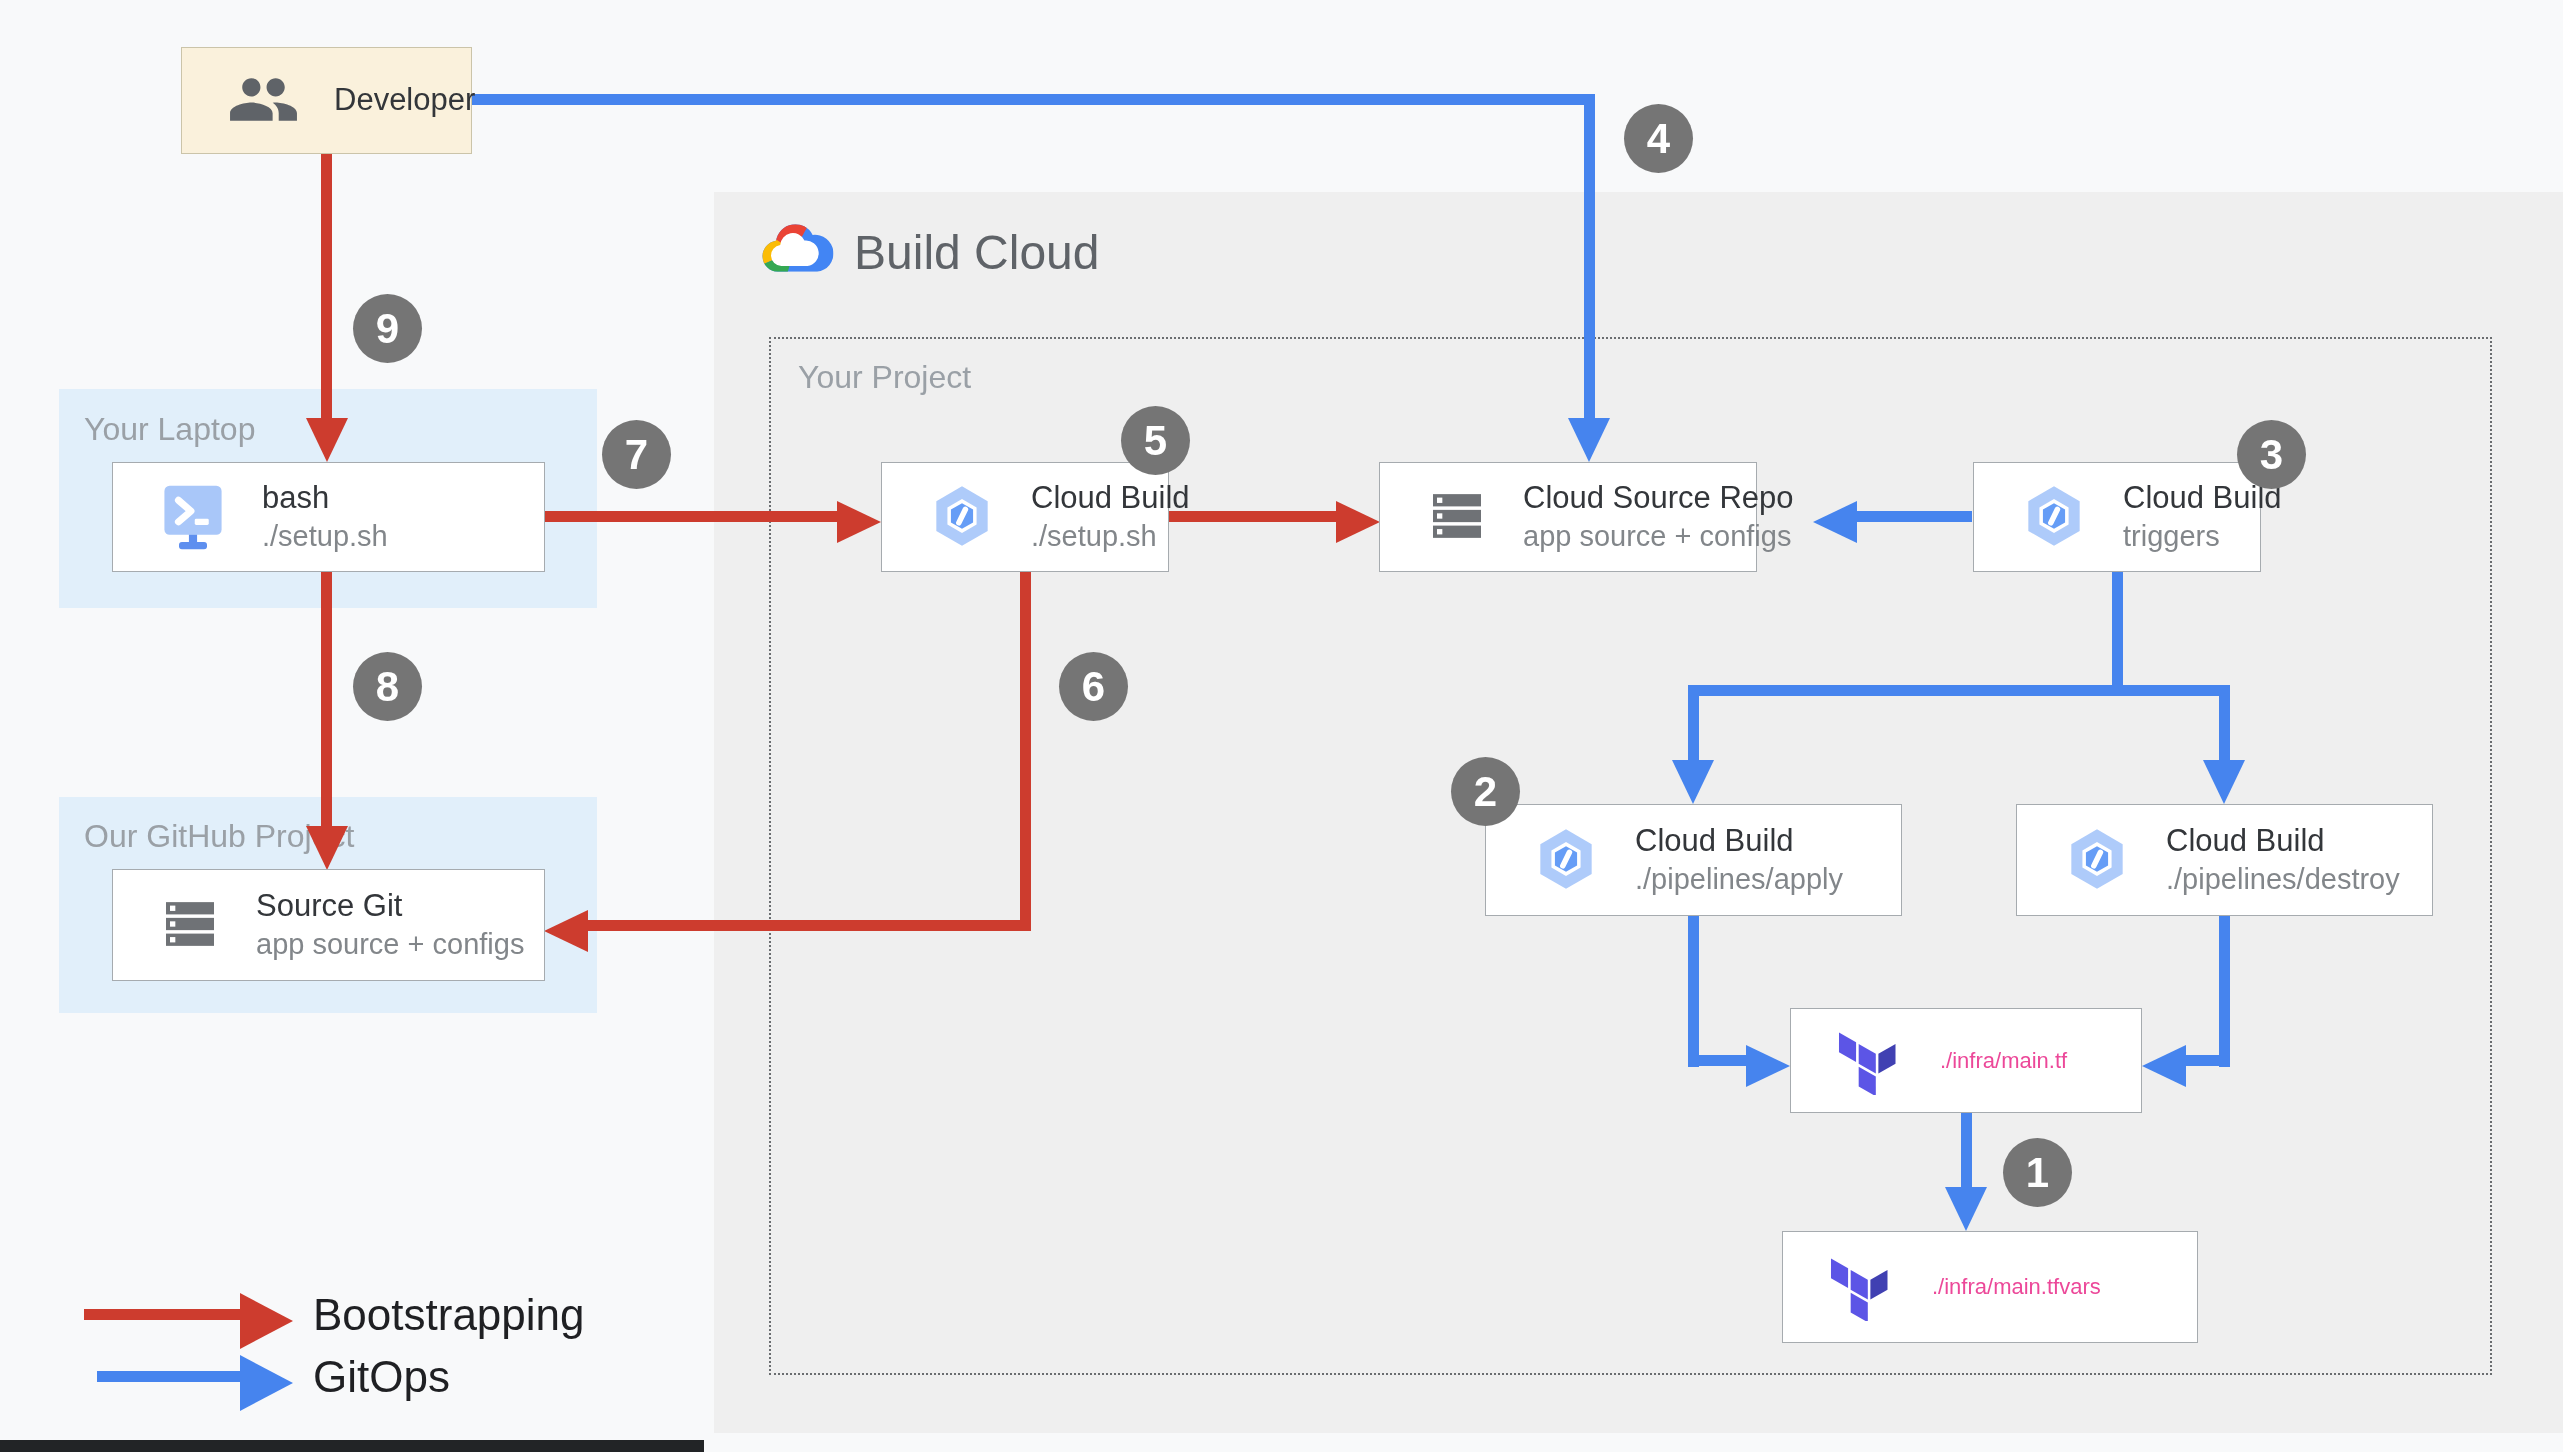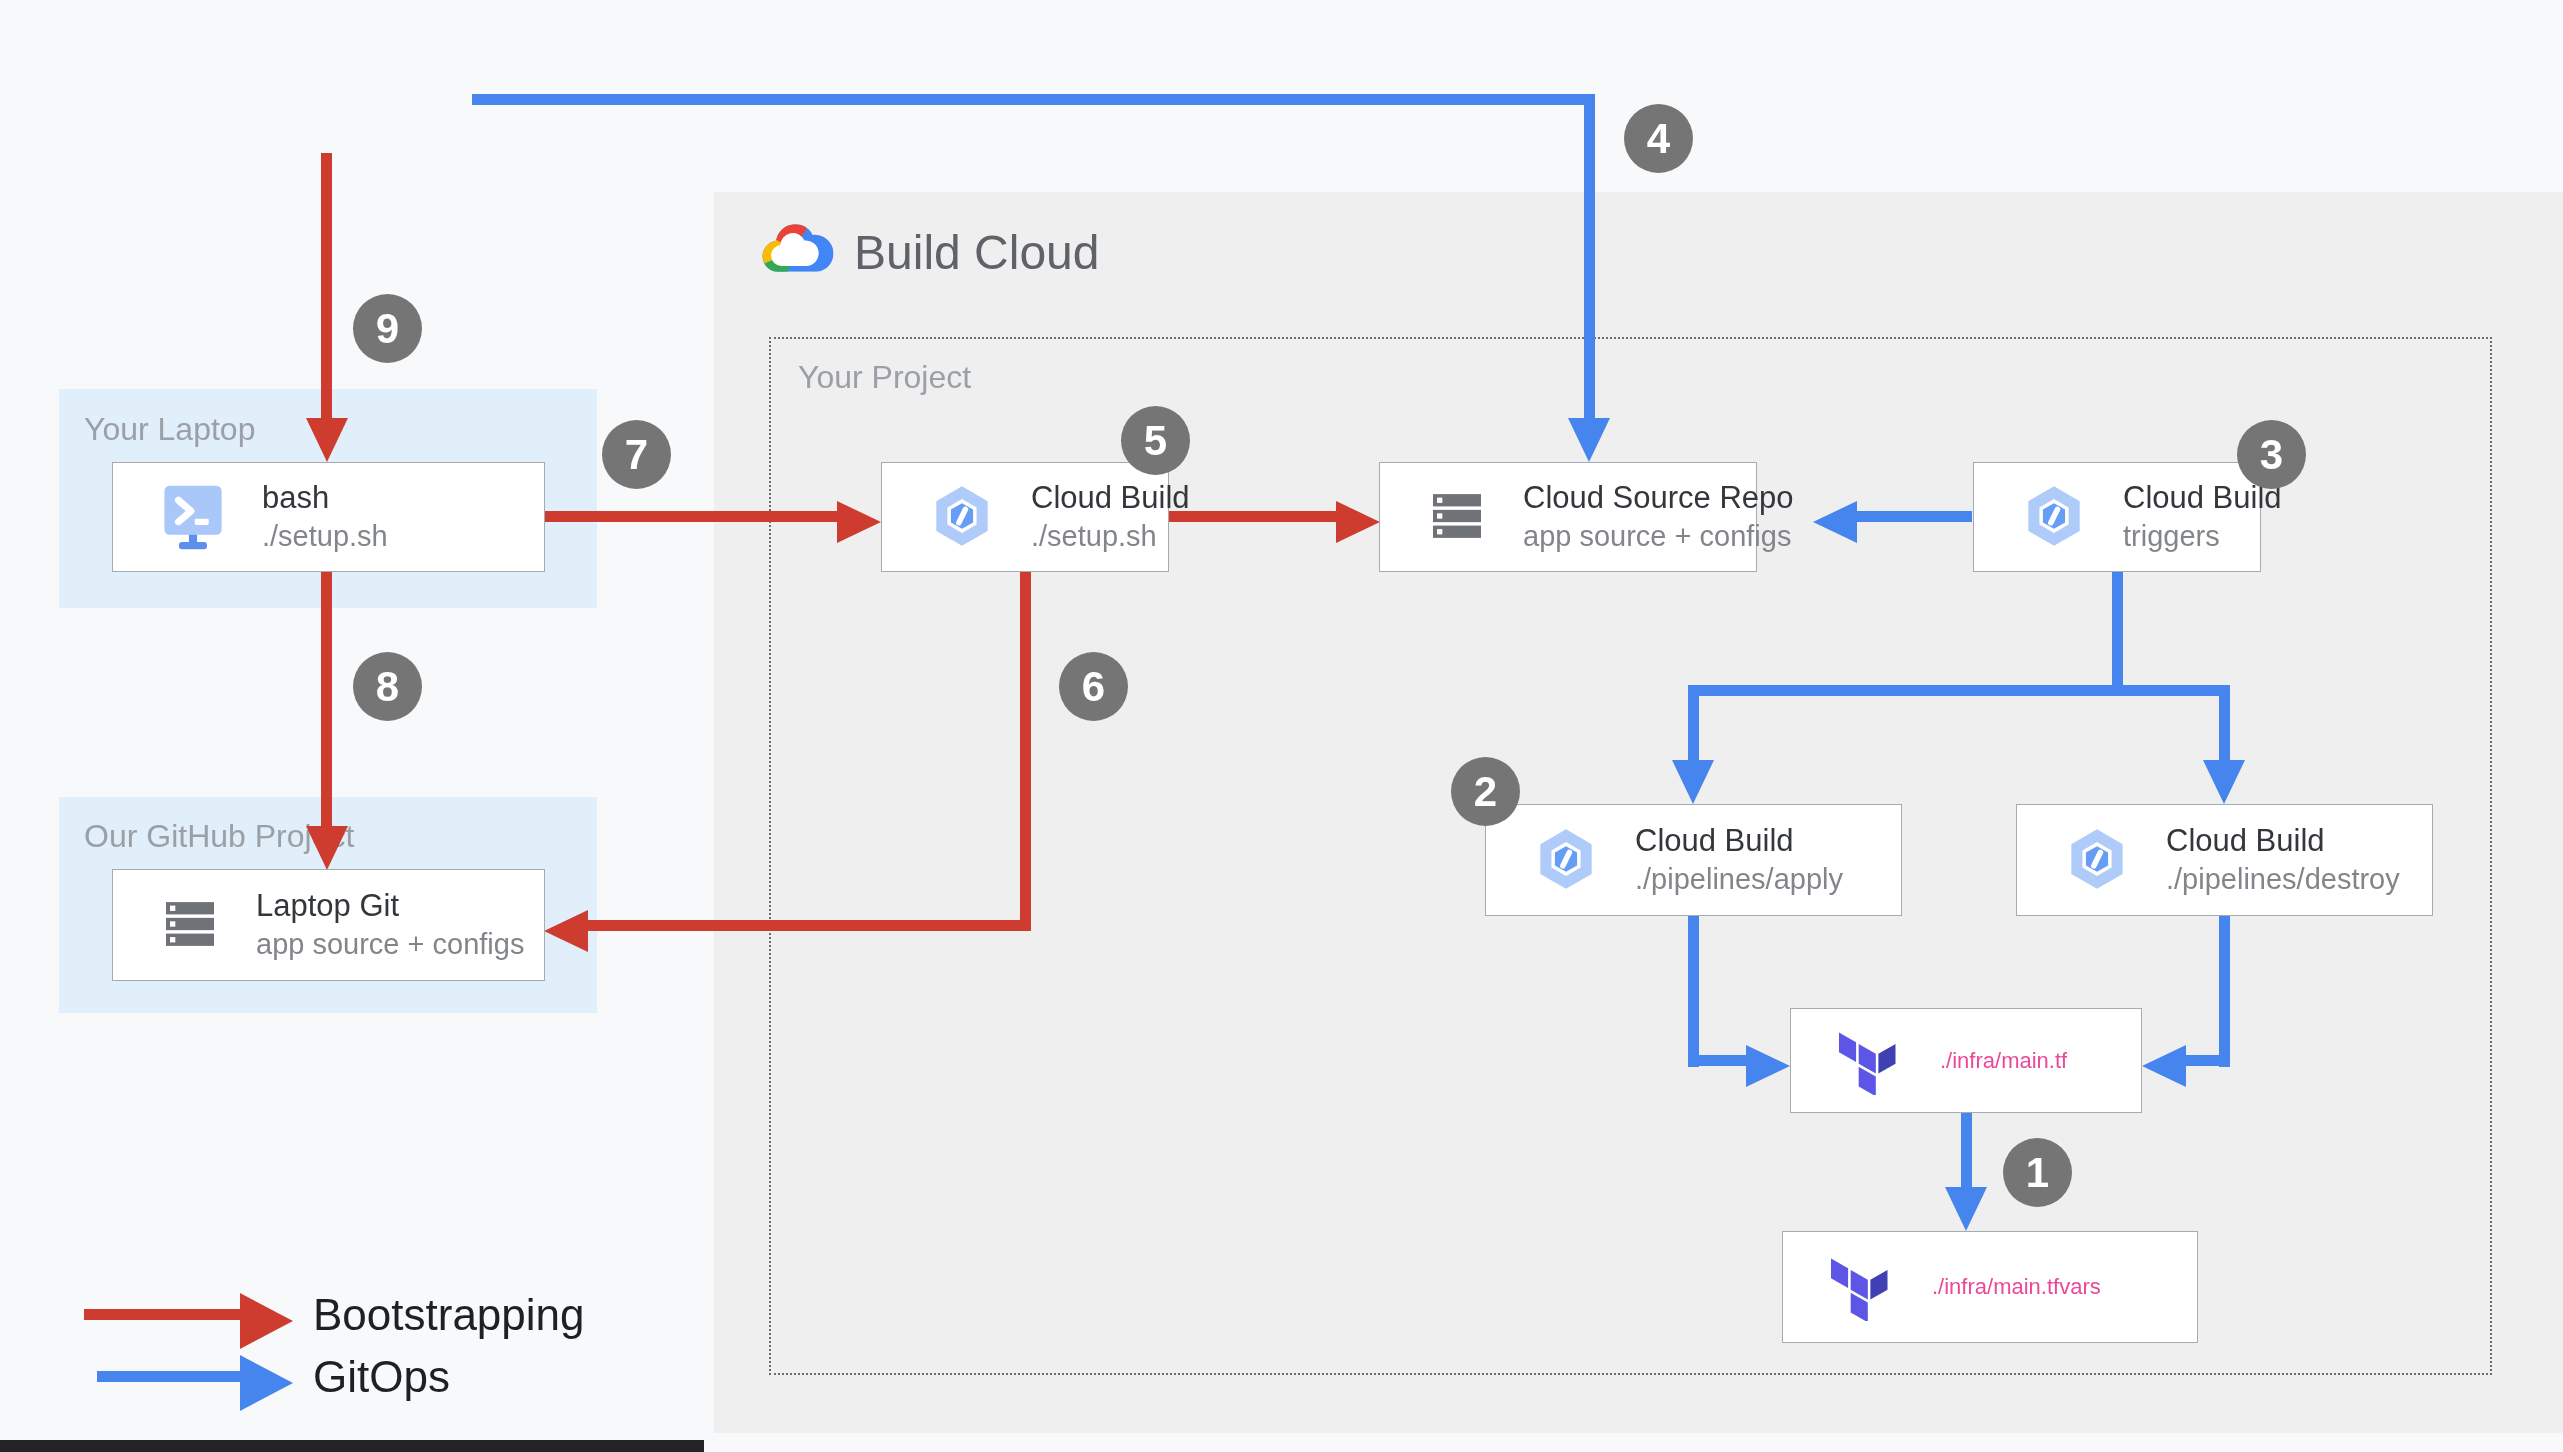--- a/index.html
+++ b/index.html
@@ -123,20 +123,30 @@
   <div class="seg blue h" style="left:1688px;top:1055px;width:60px;"></div>
   <div class="head hd-right-blue" style="left:1746px;top:1045px;"></div>
 
   <div class="seg blue v" style="left:2219px;top:916px;height:151px;"></div>
   <div class="seg blue h" style="left:2185px;top:1055px;width:45px;"></div>
   <div class="head hd-left-blue" style="left:2142px;top:1045px;"></div>
 
   <div class="seg blue v" style="left:1961px;top:1113px;height:76px;"></div>
   <div class="head hd-down-blue" style="left:1945px;top:1187px;"></div>
 
+  <div class="node node-cream" style="left:181px;top:47px;width:291px;height:107px;">
+    <span class="nicon">
+      <svg width="73" height="73" viewBox="0 0 24 24" fill="#5F6368">
+        <path d="M16 11c1.66 0 2.99-1.34 2.99-3S17.66 5 16 5c-1.66 0-3 1.34-3 3s1.34 3 3 3zm-8 0c1.66 0 2.99-1.34 2.99-3S9.66 5 8 5C6.34 5 5 6.34 5 8s1.34 3 3 3zm0 2c-2.33 0-7 1.17-7 3.5V19h14v-2.5c0-2.33-4.67-3.5-7-3.5zm8 0c-.29 0-.62.02-.97.05 1.16.84 1.97 1.97 1.97 3.45V19h6v-2.5c0-2.33-4.67-3.5-7-3.5z"></path>
+      </svg>
+    </span>
+    <div>
+        <div class="ntitle">Developer</div>
+      </div>
+  </div>
 
   <div class="node" style="left:112px;top:462px;width:433px;height:110px;">
     <span class="nicon">
       <svg width="70" height="70" viewBox="0 0 24 24">
         <rect x="2.2" y="1.6" width="19.6" height="16.8" rx="1.8" fill="#A9C7F9"></rect>
         <path d="M7 6.6l4.3 3.7L7 14" stroke="#fff" stroke-width="2.4" fill="none" stroke-linecap="round" stroke-linejoin="round"></path>
         <rect x="12.6" y="12.9" width="4.8" height="2.2" rx="0.5" fill="#fff"></rect>
         <rect x="10.6" y="18.4" width="2.8" height="3" fill="#5E8FEF"></rect>
         <rect x="7.2" y="20.9" width="9.6" height="2.5" rx="1" fill="#5E8FEF"></rect>
       </svg>
@@ -156,21 +166,21 @@
           <rect x="3" y="15.6" width="18" height="4.6"></rect>
         </g>
         <g fill="#fff">
           <rect x="4.5" y="5.1" width="2" height="2"></rect>
           <rect x="4.5" y="11" width="2" height="2"></rect>
           <rect x="4.5" y="16.9" width="2" height="2"></rect>
         </g>
       </svg>
     </span>
     <div>
-      <div class="ntitle">Laptop Git</div>
+      <div class="ntitle">Source Git</div>
       <div class="nsub">app source + configs</div>
     </div>
   </div>
 
   <div class="node" style="left:881px;top:462px;width:288px;height:110px;">
     <span class="nicon">
       <svg width="70" height="70" viewBox="0 0 24 24">
         <polygon points="12,1.8 20.8,6.9 20.8,17.1 12,22.2 3.2,17.1 3.2,6.9" fill="#AECBFA"></polygon>
         <polygon points="12,6.2 17,9.1 17,14.9 12,17.8 7,14.9 7,9.1" fill="#fff"></polygon>
         <polygon points="12,7.6 15.8,9.8 15.8,14.2 12,16.4 8.2,14.2 8.2,9.8" fill="#669DF6"></polygon>

